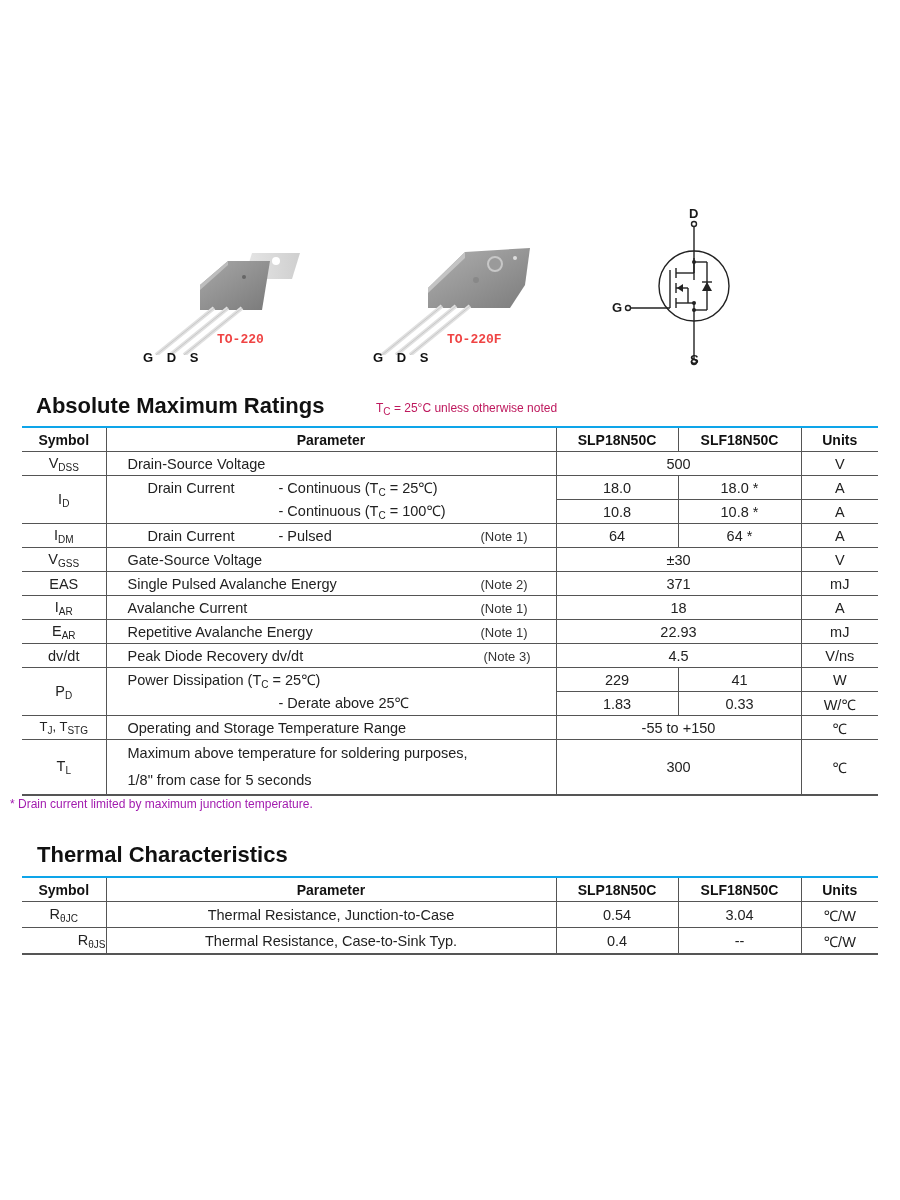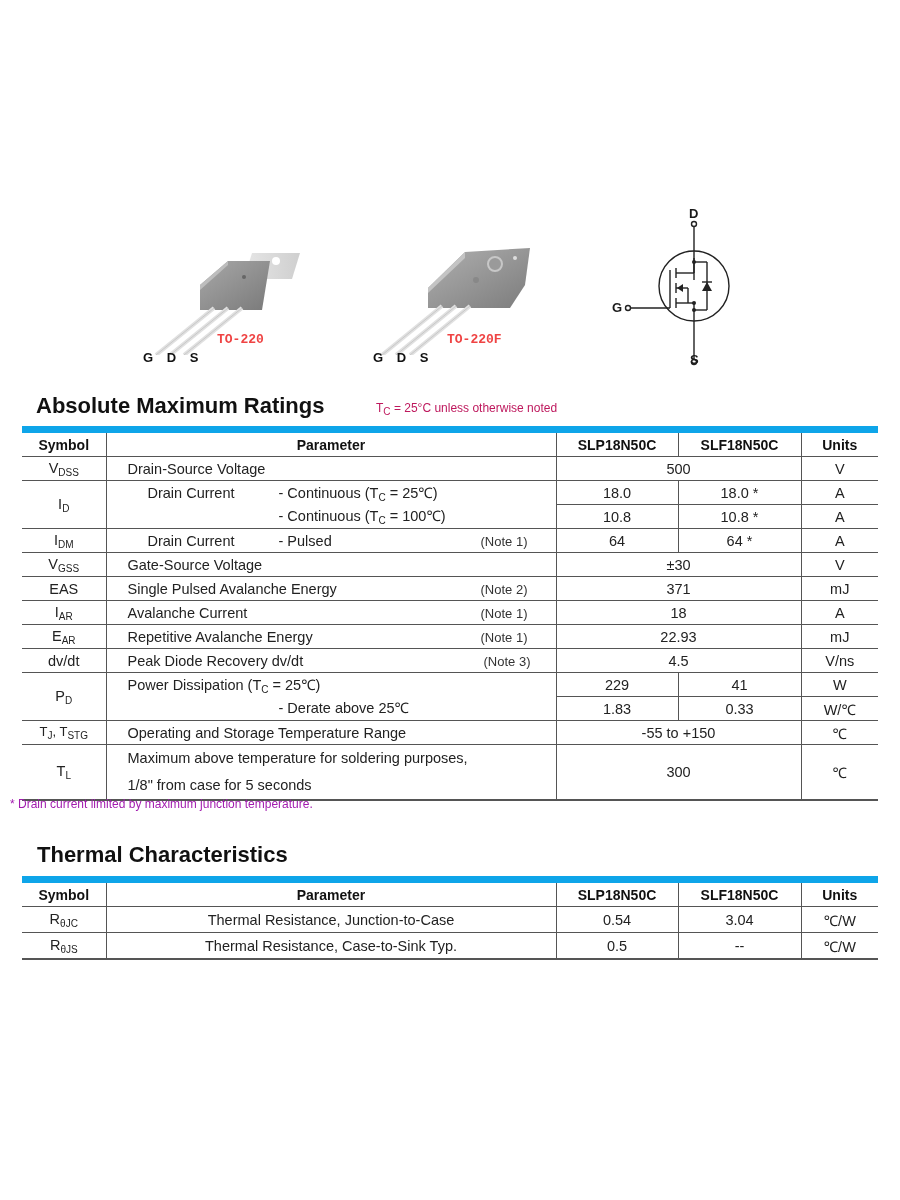--- a/index.html
+++ b/index.html
@@ -16,21 +16,21 @@
   .section-title { position:absolute; font-weight:bold; font-size:22px; color:#111; }
   .cond-note { position:absolute; font-size:12px; color:#be185d; }
 
   table.spec { position:absolute; left:22px; width:856px; border-collapse:collapse; table-layout:fixed;
                font-size:14.5px; color:#222; }
   table.spec td, table.spec th { border-top:1px solid #555; border-bottom:1px solid #555;
                border-left:1px solid #555; border-right:1px solid #555; padding:0; height:23px; }
   table.spec tr > *:first-child { border-left:none; }
   table.spec tr > *:last-child { border-right:none; }
   table.spec th { font-weight:bold; font-size:14px; color:#111; text-align:center; }
-  table.spec thead tr th { border-top:7px solid #0ea5e9; }
+  table.spec thead tr th { border-top:2px solid #0ea5e9; }
   table.spec tbody tr:last-child td { border-bottom:2px solid #555; }
   .sym { text-align:center; }
   .sym sub { font-size:10px; vertical-align:-3px; }
   .param { padding-left:21px !important; white-space:nowrap; position:relative; }
   .param-c { text-align:center; }
   .val { text-align:center; }
   .unit { text-align:center; }
   .note { position:absolute; right:28px; top:50%; transform:translateY(-50%); font-size:13px; color:#333;padding-left:22px; }
   .subtxt { font-size:10px; vertical-align:-3px; }
   .indent-a { display:inline-block; width:131px;padding-left:20px; }
@@ -281,20 +281,20 @@
   </thead>
   <tbody>
     <tr>
       <td class="sym" style="height:25px;"><span>R</span><sub>θJC</sub></td>
       <td class="param-c">Thermal Resistance, Junction-to-Case</td>
       <td class="val">0.54</td>
       <td class="val">3.04</td>
       <td class="unit">℃/W</td>
     </tr>
     <tr>
-      <td class="sym" style="height:25px;"><span>R</span><sub>θJS</sub></td>
+      <td class="sym" style="height:25px;text-align:right;"><span>R</span><sub>θJS</sub></td>
       <td class="param-c">Thermal Resistance, Case-to-Sink Typ.</td>
-      <td class="val">0.5</td>
+      <td class="val">0.4</td>
       <td class="val">--</td>
       <td class="unit">℃/W</td>
     </tr>
   </tbody>
 </table>
 
 </body></html>

